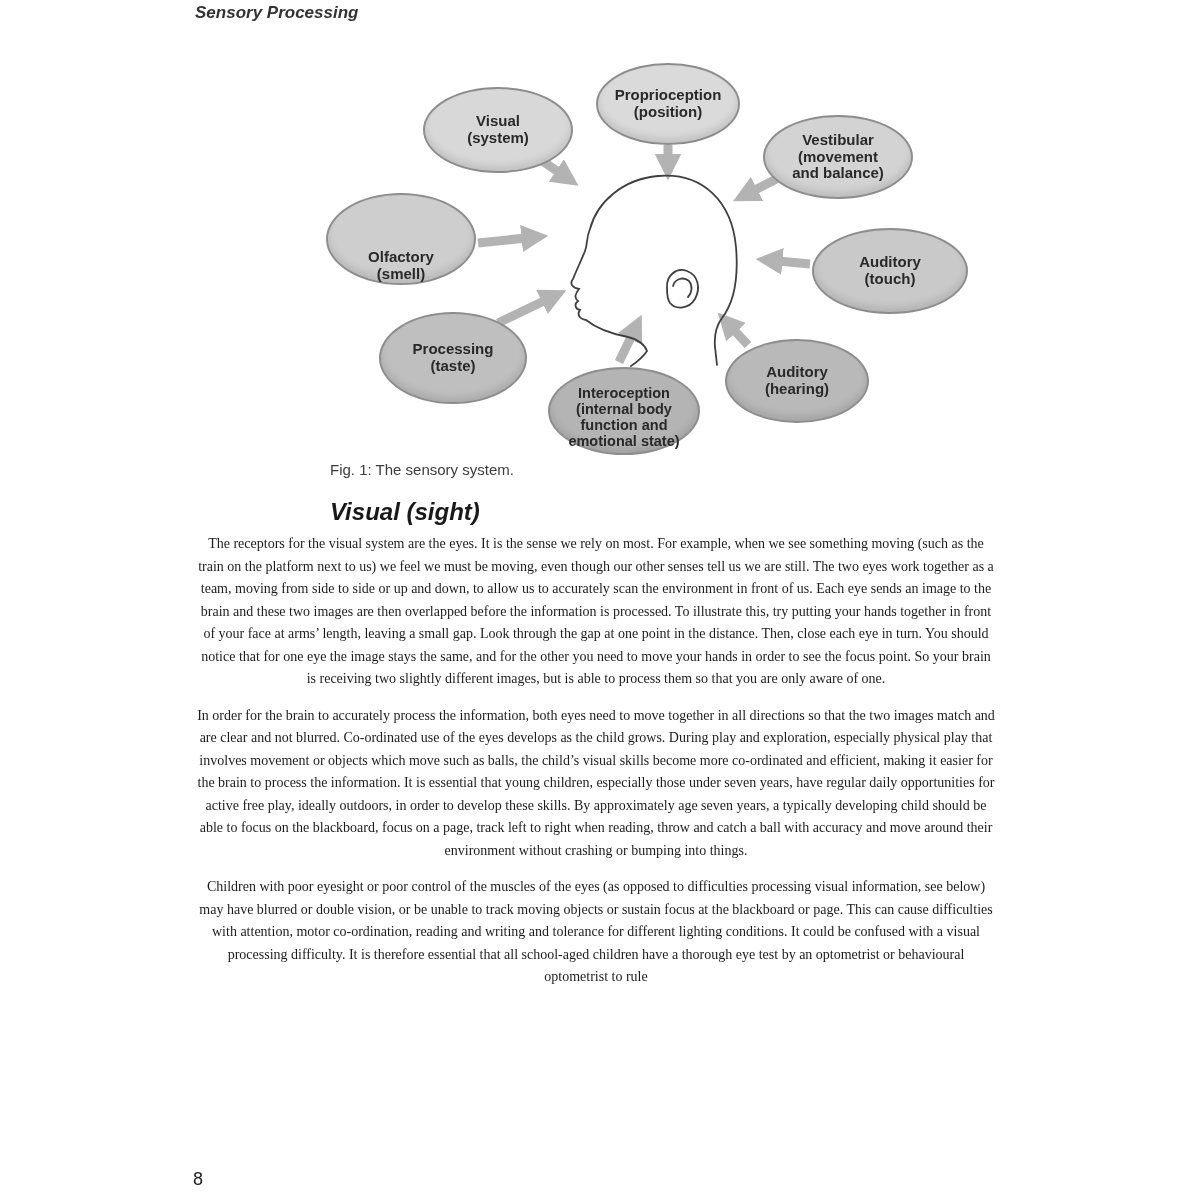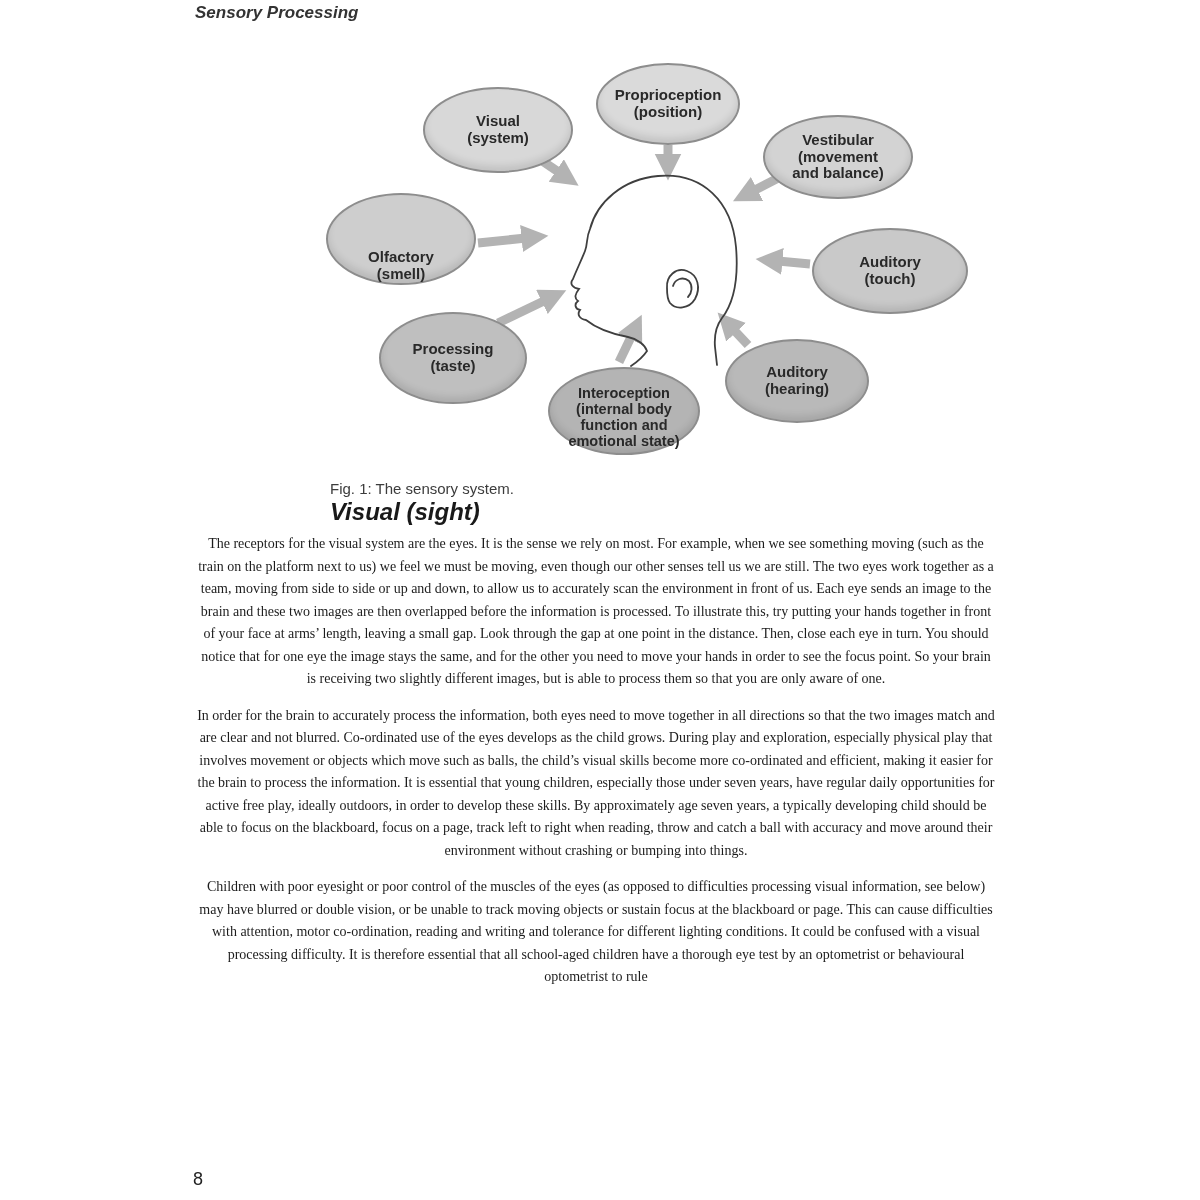--- a/index.html
+++ b/index.html
@@ -27,21 +27,21 @@
     box-shadow:inset 0 -5px 7px rgba(0,0,0,0.10);
     box-sizing:border-box;
   }
   .node-label{
     white-space:pre-line;
     font-weight:bold;font-size:15px;line-height:1.13;
     color:#292929;
   }
   .node-interoception .node-label{font-size:14.5px;line-height:1.12;margin-top:12px;}
   .caption{
-    position:absolute;left:330px;top:480px;
+    position:absolute;left:330px;top:461px;
     font-size:15px;color:#3c3c3c;
   }
   .section-heading{
     position:absolute;left:330px;top:498px;margin:0;
     font-style:italic;font-weight:600;font-size:24px;color:#191919;
   }
   .bodytext{
     position:absolute;left:195px;top:533px;width:802px;
     font-family:"Liberation Serif",serif;
     font-size:14px;line-height:22.5px;color:#1c1c1c;

